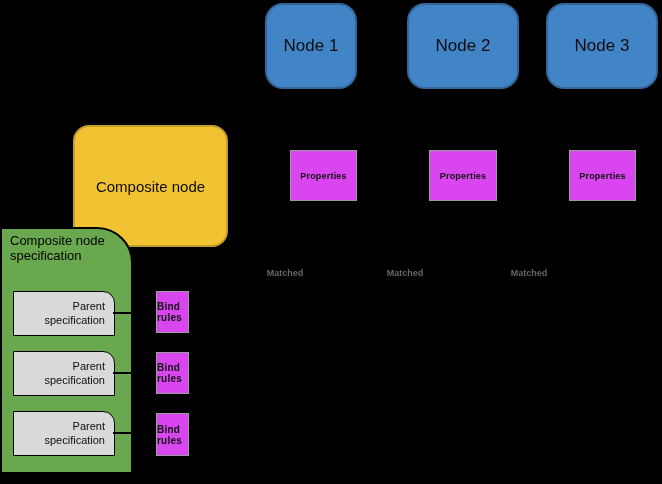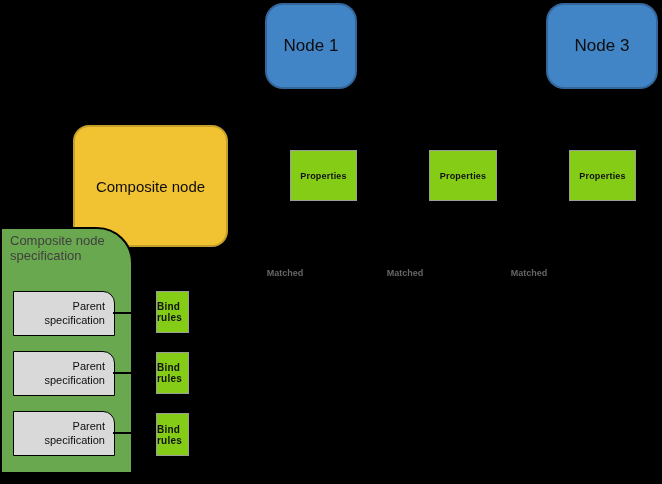--- a/index.html
+++ b/index.html
@@ -25,21 +25,21 @@
   .composite{
     position:absolute;left:73px;top:125px;width:155px;height:122px;box-sizing:border-box;
     background:var(--composite-yellow,#f1c232);
     border:2px solid rgba(0,0,0,0.18);
     border-radius:16px;
     display:flex;align-items:center;justify-content:center;
     font-size:15px;z-index:1;
   }
   
   .whitebox{
-    position:absolute;box-sizing:border-box;background:#84cc16;
+    position:absolute;box-sizing:border-box;background:#d946ef;
     border:1px solid #9c9c9c;
     display:flex;align-items:center;justify-content:center;
     font-size:9px;font-weight:600;letter-spacing:.2px;color:#111;
   }
   .props{top:150px;height:51px;}
   .props1{left:290px;width:67px;}
   .props2{left:429px;width:68px;}
   .props3{left:569px;width:67px;}
   .bind{left:156px;width:33px;font-size:10px;}
   .bind1{top:291px;height:42px;}
@@ -57,21 +57,21 @@
   
   .spec-panel{
     position:absolute;left:0;top:227px;width:133px;height:247px;box-sizing:border-box;
     background:var(--spec-green,#6aa84f);
     border:2px solid #000;
     border-radius:0 36px 0 0;
     z-index:2;
   }
   .spec-title{
     position:absolute;left:8px;top:5px;width:112px;
-    font-size:13px;line-height:1.12;color:#404040;
+    font-size:13px;line-height:1.12;color:#000000;
   }
   
   .parent{
     position:absolute;left:13px;width:102px;height:45px;box-sizing:border-box;
     background:var(--parent-gray,#d9d9d9);
     border:1.5px solid #000;
     border-radius:0 12px 0 0;
     display:flex;align-items:center;justify-content:center;
     z-index:3;font-size:11px;line-height:1.25;text-align:right;
   }
@@ -87,20 +87,23 @@
   .conn2{top:372px;}
   .conn3{top:432px;}
 </style>
 </head>
 <body>
 
 <div class="canvas">
 
   <div class="node node1">
     <span>Node 1</span>
+  </div>
+  <div class="node node2">
+    <span>Node 2</span>
   </div>
   <div class="node node3">
     <span>Node 3</span>
   </div>
 
   <div class="composite">
     <span>Composite node</span>
   </div>
 
   <div class="whitebox props props1">

